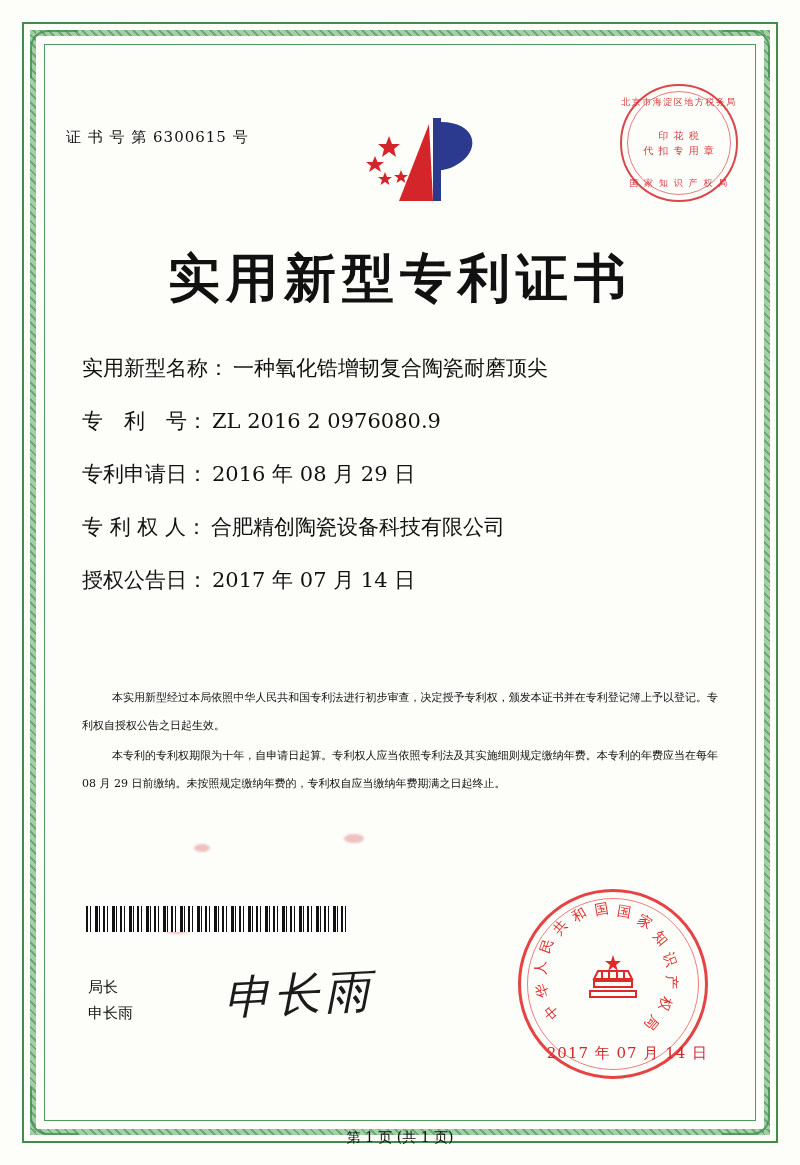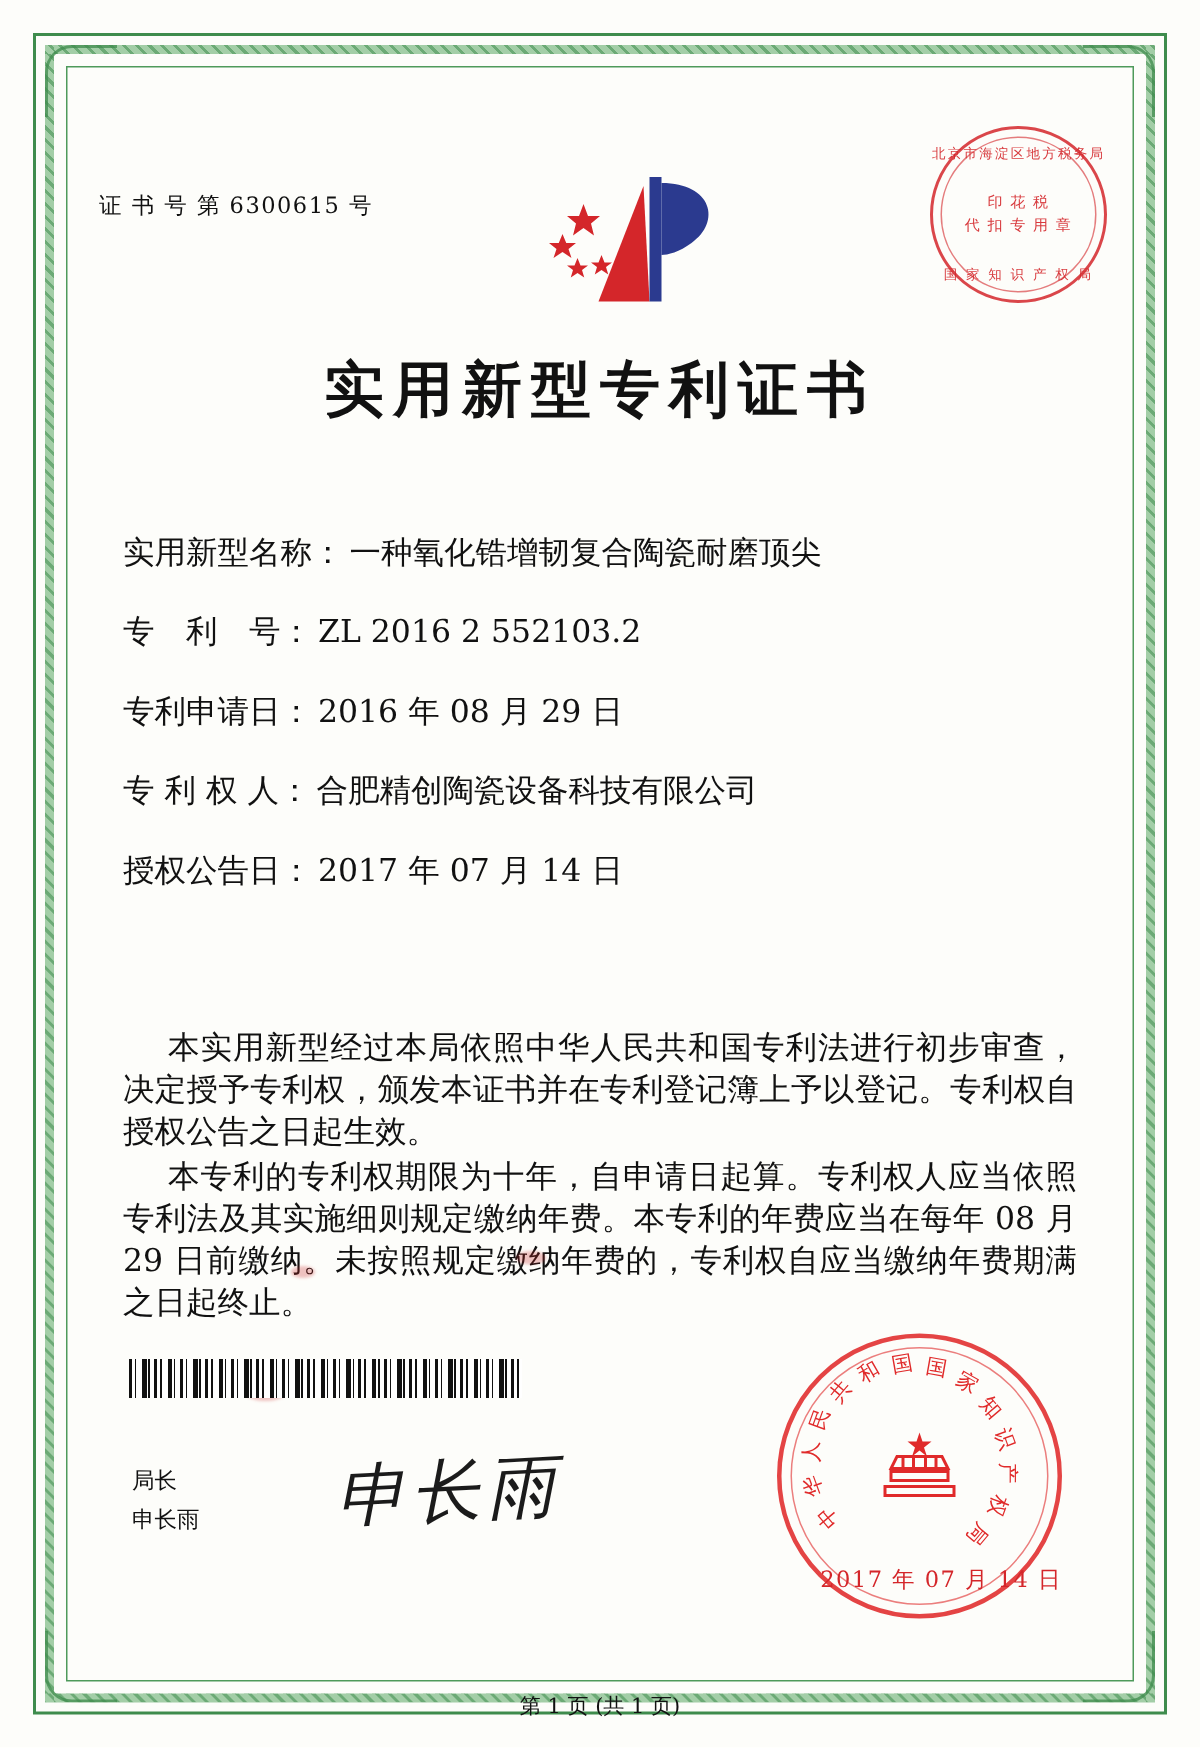--- a/index.html
+++ b/index.html
@@ -143,23 +143,23 @@
     font-family: "DejaVu Serif", "Liberation Serif", serif;
     opacity: .9;
   }
   .seal-top .arc-top { top: 12px; font-family: Liberation Serif, serif; }
   .seal-top .arc-bottom { bottom: 12px; }
 
   
   .title {
     position: absolute;
     left: 0; right: 0;
-    top: 188px;
+    top: 200px;
     text-align: center;
-    font-size: 40px;
+    font-size: 52px;
     font-weight: bold;
     letter-spacing: 6px;
     color: #111;
     font-family: "DejaVu Serif", "Liberation Serif", serif;
   }
 
   
   .fields {
     position: absolute;
     left: 38px;
@@ -182,21 +182,21 @@
     margin-left: 4px;
   }
 
   
   .paras {
     position: absolute;
     left: 38px;
     top: 640px;
     width: 636px;
     font-family: "DejaVu Serif", "Liberation Serif", serif;
-    font-size: 21px;
+    font-size: 11px;
     line-height: 28px;
     color: #111;
     text-align: justify;
   }
   .paras p {
     margin: 0 0 2px 0;
     text-indent: 30px;
   }
 
   
@@ -350,21 +350,21 @@
 
     <div class="title">实用新型专利证书</div>
 
     <div class="fields">
       <div class="field-row">
         <span class="field-label">实用新型名称：</span>
         <span class="field-value">一种氧化锆增韧复合陶瓷耐磨顶尖</span>
       </div>
       <div class="field-row">
         <span class="field-label">专　利　号：</span>
-        <span class="field-value">ZL 2016 2 552103.2</span>
+        <span class="field-value">ZL 2016 2 0976080.9</span>
       </div>
       <div class="field-row">
         <span class="field-label">专利申请日：</span>
         <span class="field-value">2016 年 08 月 29 日</span>
       </div>
       <div class="field-row">
         <span class="field-label">专 利 权 人：</span>
         <span class="field-value">合肥精创陶瓷设备科技有限公司</span>
       </div>
       <div class="field-row">

